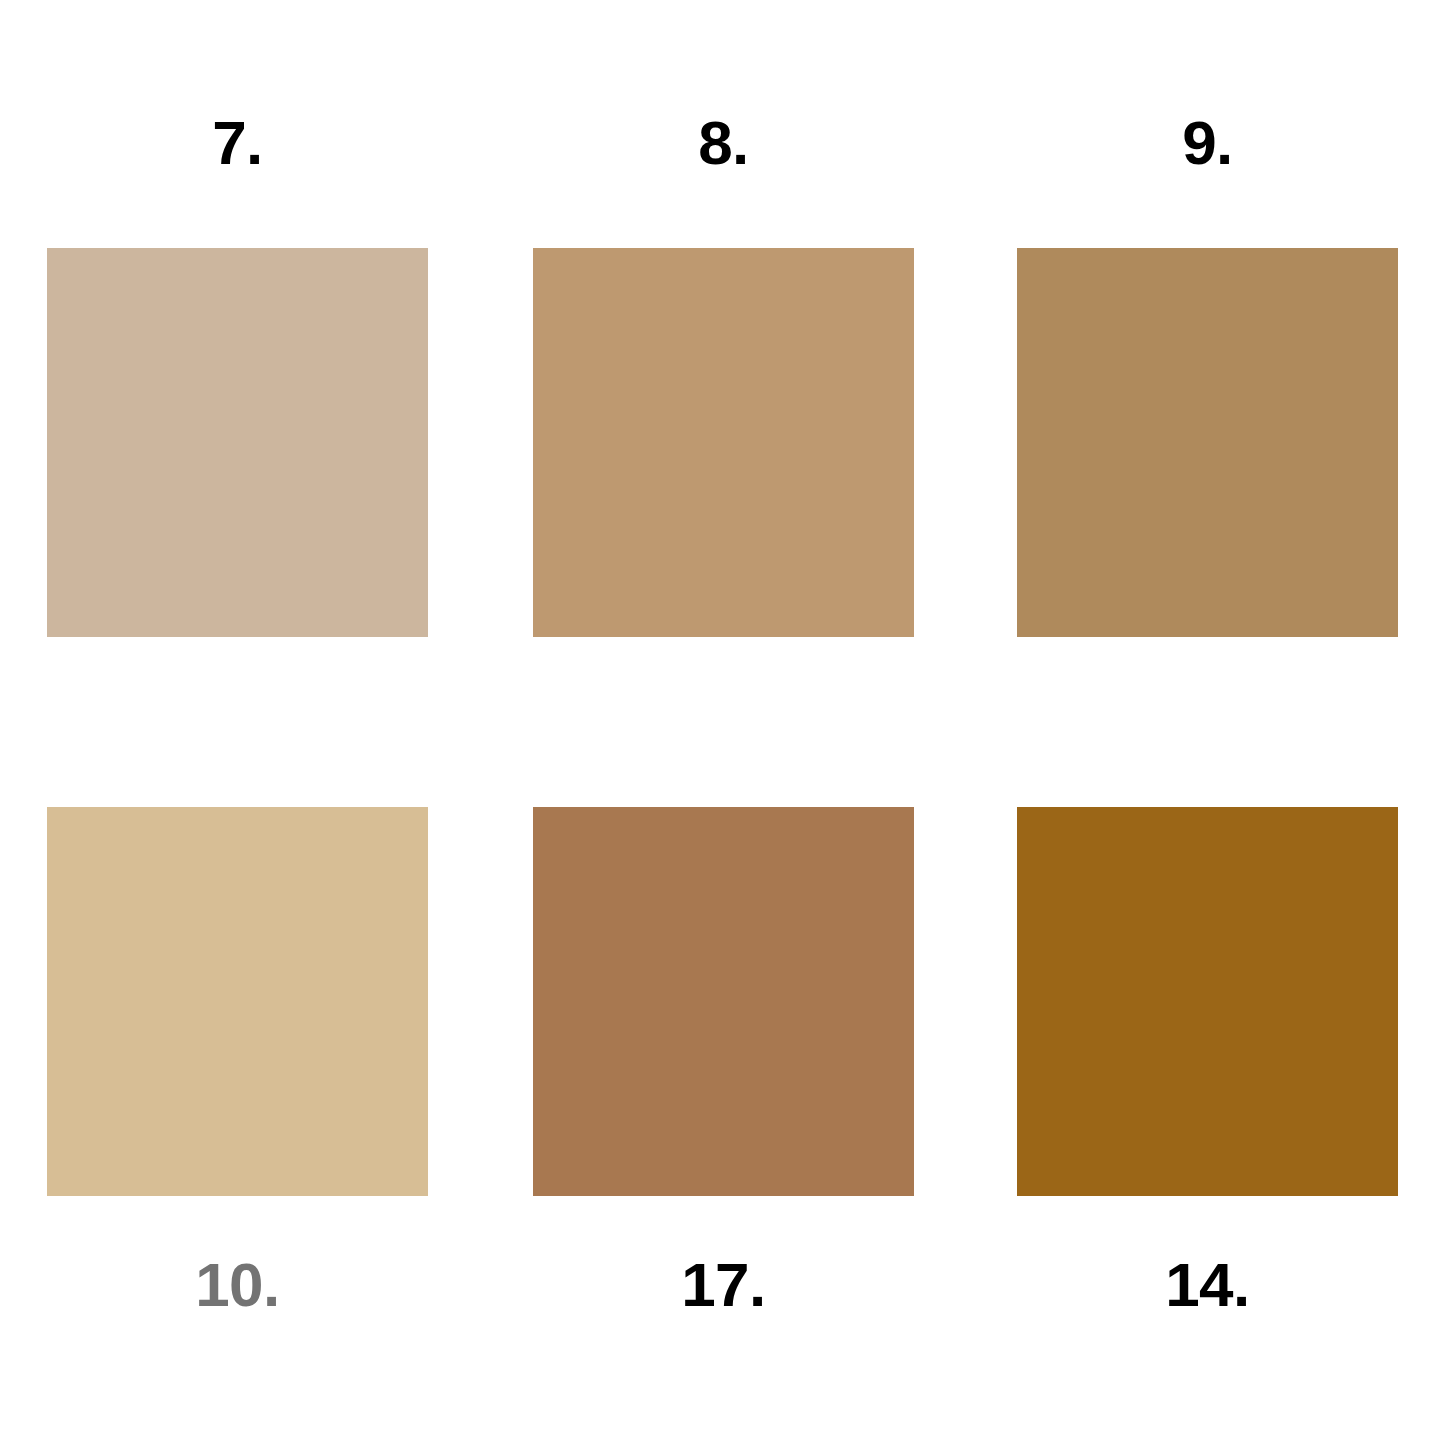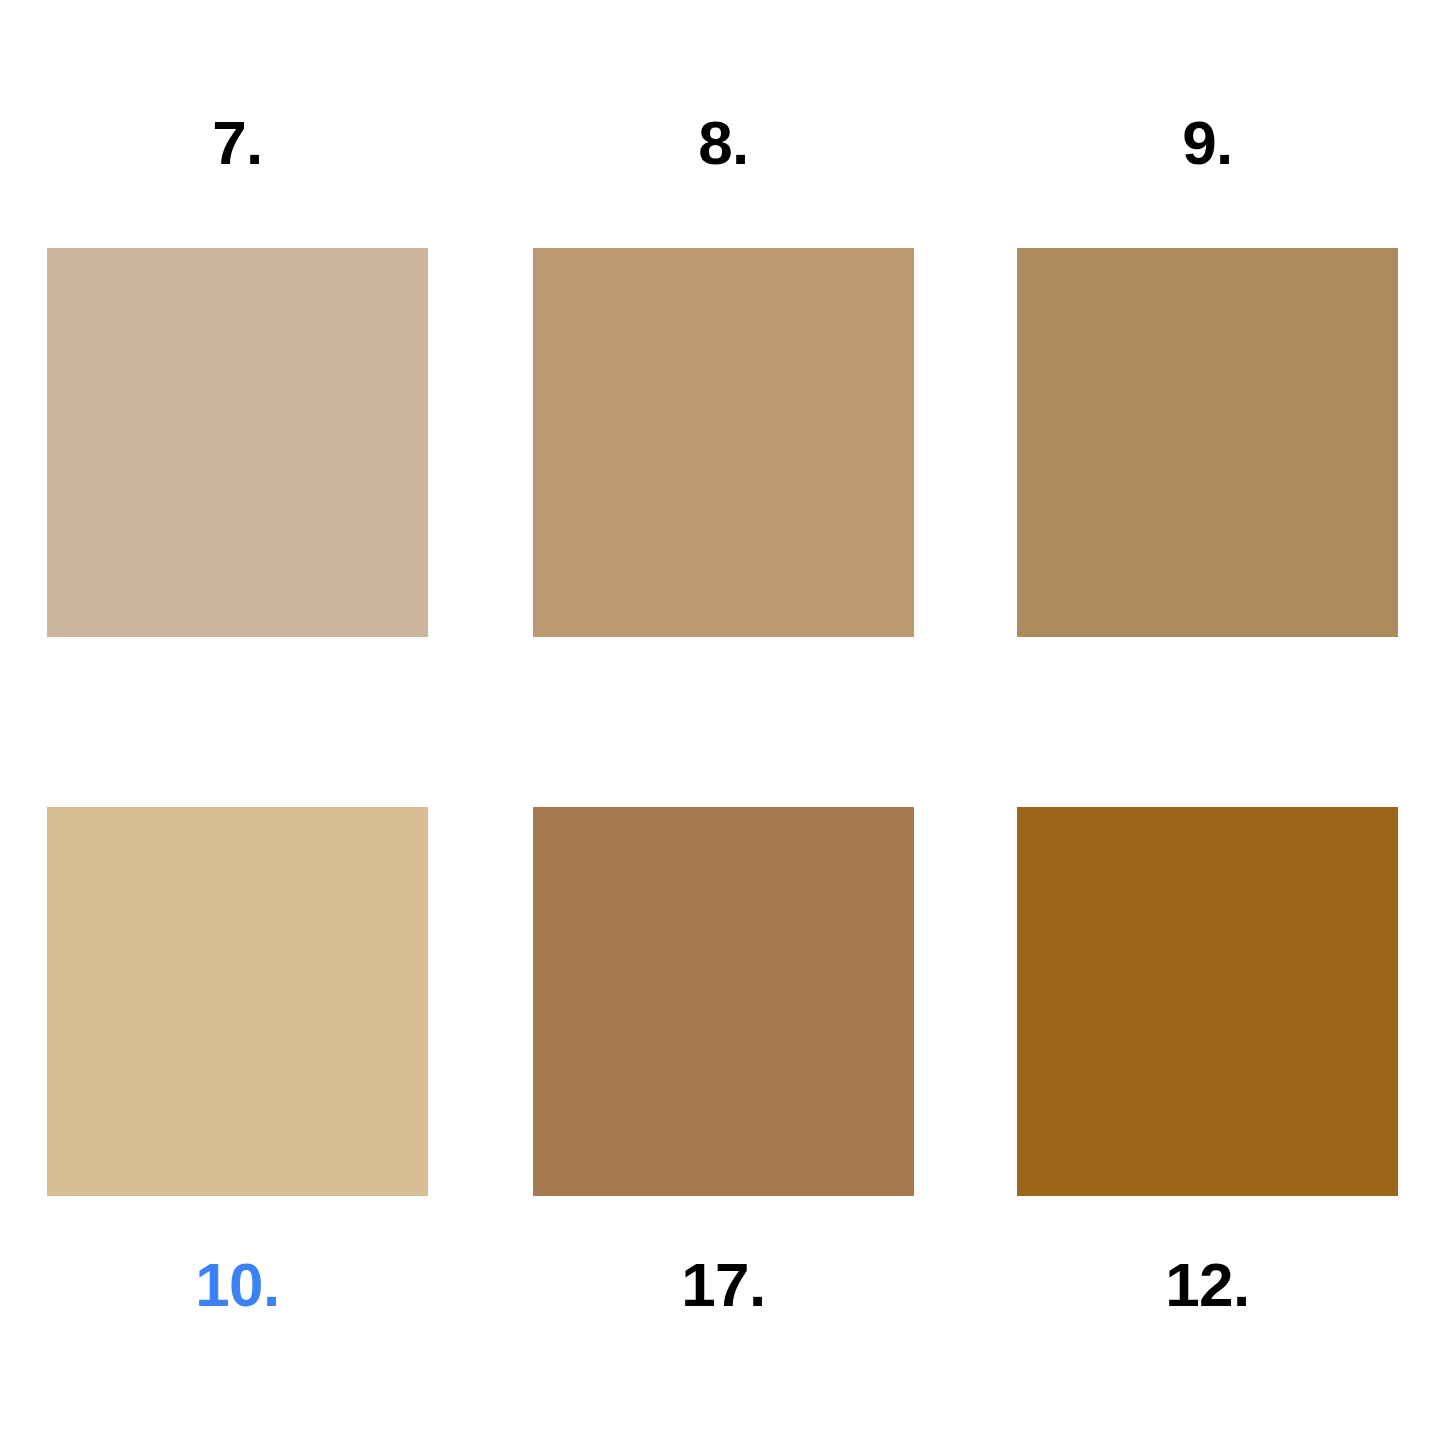--- a/index.html
+++ b/index.html
@@ -96,26 +96,26 @@
     <div class="swatch-chip" style="background-color: rgb(190, 153, 112);"></div>
   </div>
 
   <div class="swatch-cell row-top col-3">
     <div class="swatch-label" style="color: rgb(0, 0, 0);">9.</div>
     <div class="swatch-chip" style="background-color: rgb(175, 138, 92);"></div>
   </div>
 
   <div class="swatch-cell row-bottom col-1">
     <div class="swatch-chip" style="background-color: rgb(215, 190, 149);"></div>
-    <div class="swatch-label" style="color: #3b82f6;">10.</div>
+    <div class="swatch-label" style="color: #737373;">10.</div>
   </div>
 
   <div class="swatch-cell row-bottom col-2">
     <div class="swatch-chip" style="background-color: rgb(168, 120, 80);"></div>
     <div class="swatch-label" style="color: rgb(0, 0, 0);">17.</div>
   </div>
 
   <div class="swatch-cell row-bottom col-3">
     <div class="swatch-chip" style="background-color: rgb(155, 102, 23);"></div>
-    <div class="swatch-label" style="color: rgb(0, 0, 0);">12.</div>
+    <div class="swatch-label" style="color: rgb(0, 0, 0);">14.</div>
   </div>
 
 </div>
 
 </body></html>

